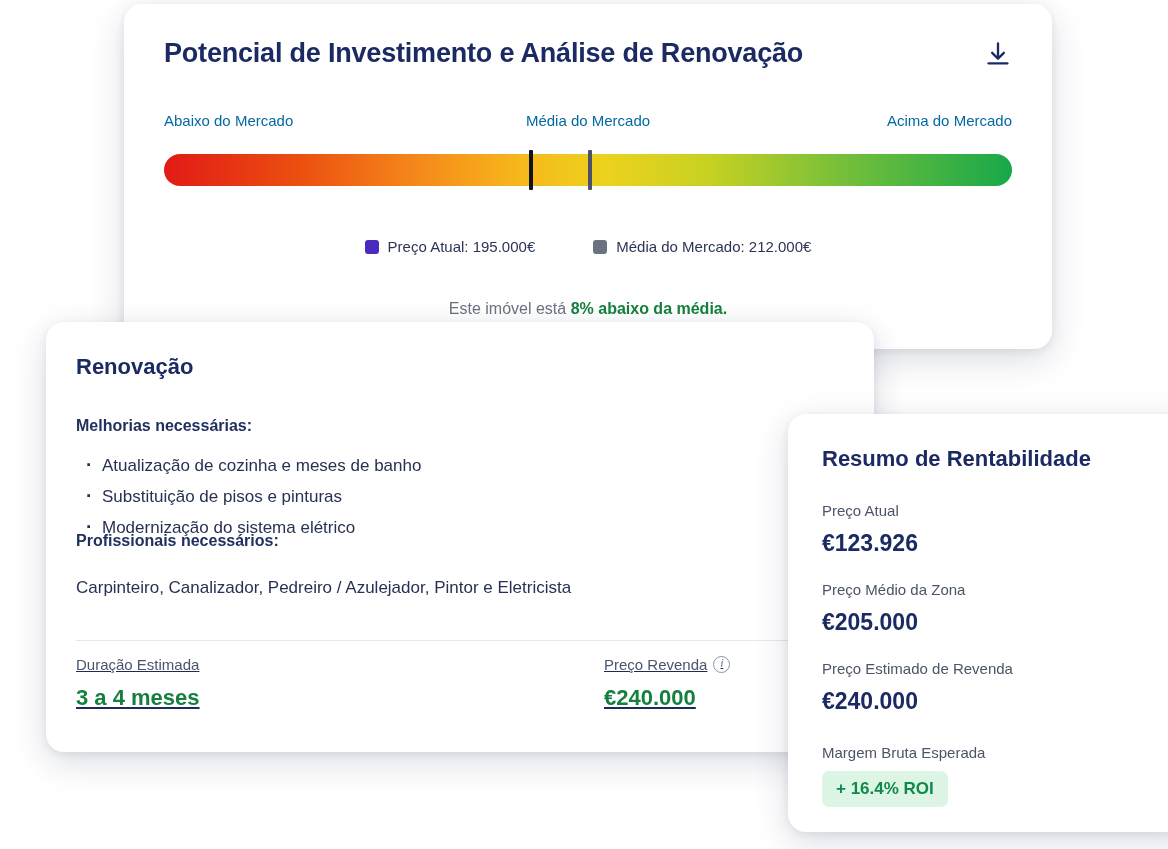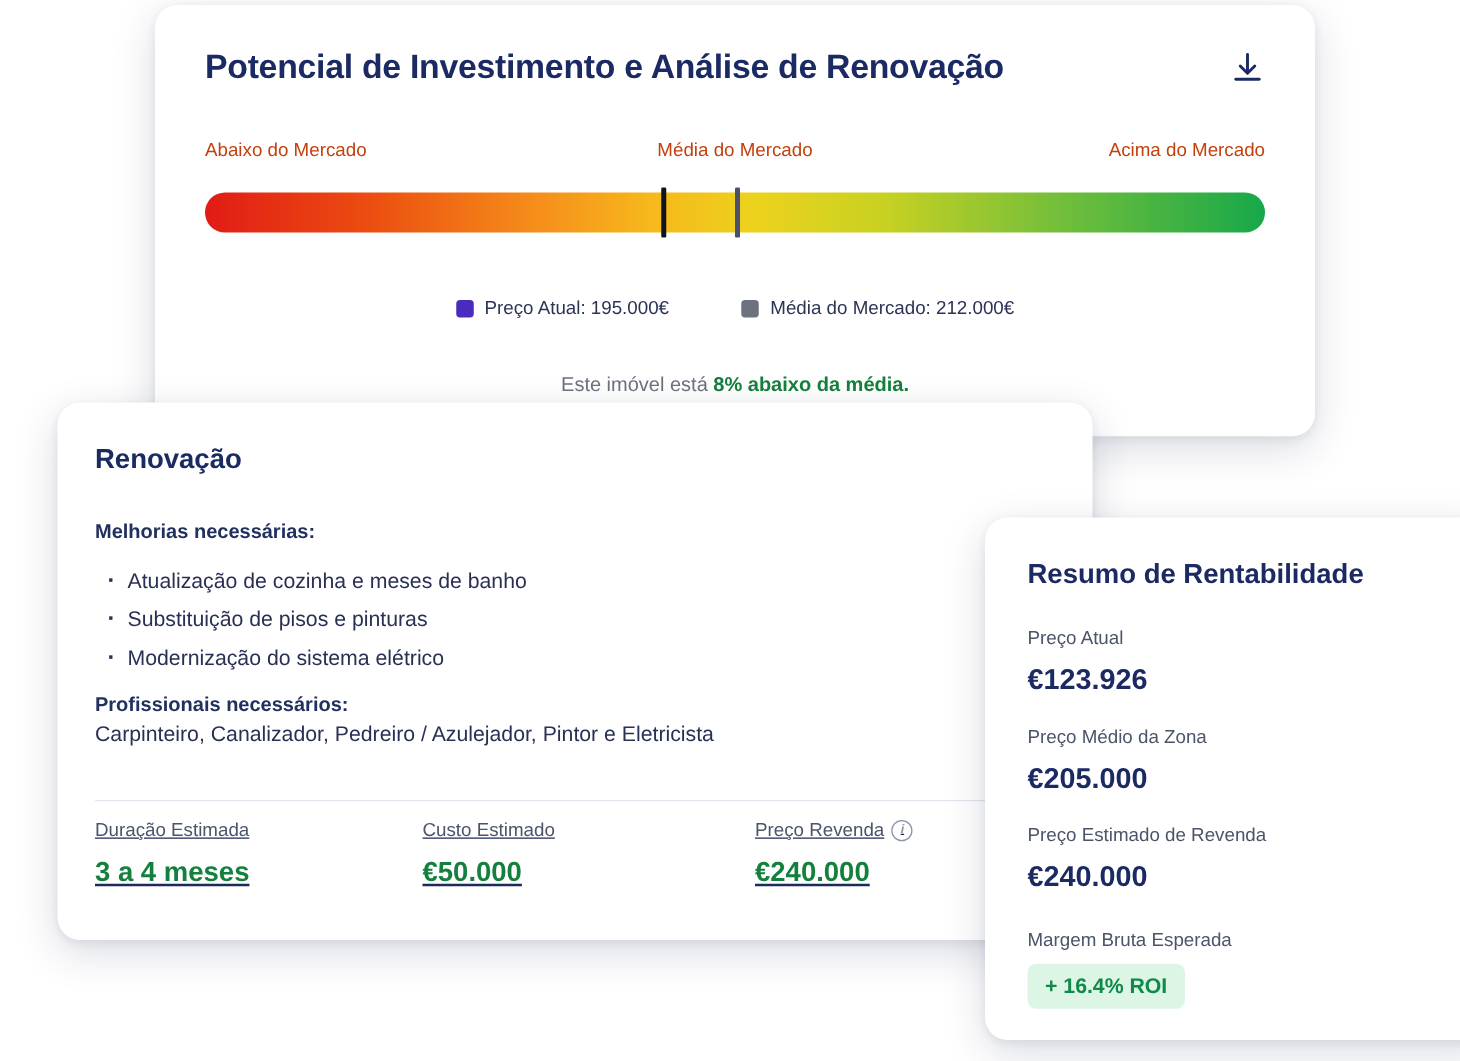--- a/index.html
+++ b/index.html
@@ -49,21 +49,21 @@
     height: 28px;
     cursor: pointer;
   }
   .gauge-labels {
     position: absolute;
     left: 40px;
     right: 40px;
     top: 108px;
     height: 20px;
     font-size: 15px;
-    color: #c2410c;
+    color: #0369a1;
   }
   .gauge-labels .gl-left { position: absolute; left: 0; }
   .gauge-labels .gl-mid { position: absolute; left: 50%; transform: translateX(-50%); }
   .gauge-labels .gl-right { position: absolute; right: 0; }
 
   .gauge-bar {
     position: absolute;
     left: 40px;
     top: 150px;
     width: 848px;
@@ -135,21 +135,21 @@
     color: #1b2a63;
   }
   .sec-label {
     position: absolute;
     left: 30px;
     font-size: 16px;
     font-weight: bold;
     color: #20305f;
   }
   #lbl-melhorias { top: 95px; }
-  #lbl-profissionais { top: 234px; text-align: center; }
+  #lbl-profissionais { top: 210px; text-align: center; }
   .bullets {
     position: absolute;
     left: 40px;
     top: 128px;
     margin: 0;
     padding: 0;
     list-style: none;
     font-size: 17px;
     color: #283153;
     line-height: 1.63;
@@ -305,24 +305,20 @@
   <div class="sec-label" id="lbl-profissionais">Profissionais necessários:</div>
   <div class="pros-line">Carpinteiro, Canalizador, Pedreiro / Azulejador, Pintor e Eletricista</div>
 
   <div class="divider"></div>
 
   <div class="stat" id="stat-duracao">
     <div class="s-label">Duração Estimada</div>
     <div class="s-value">3 a 4 meses</div>
   </div>
 
-  <div class="stat" id="stat-custo">
-    <div class="s-label">Custo Estimado</div>
-    <div class="s-value">€50.000</div>
-  </div>
 
   <div class="stat" id="stat-revenda">
     <div class="s-label">
       <span>Preço Revenda</span>
       <span class="info-icon">i</span>
     </div>
     <div class="s-value">€240.000</div>
   </div>
 </div>
 

